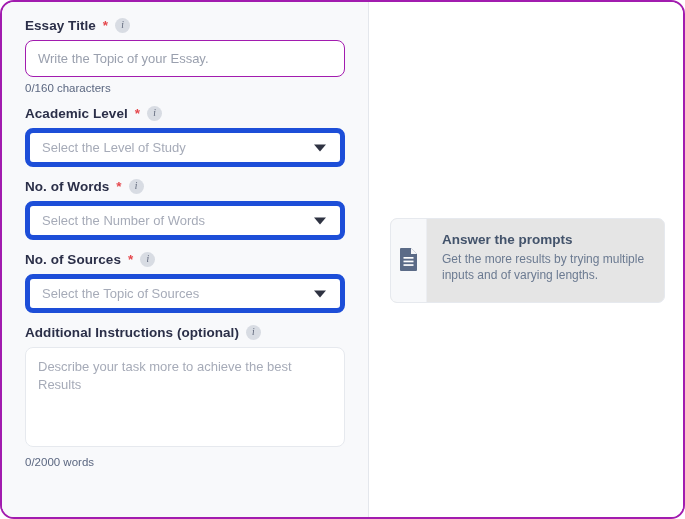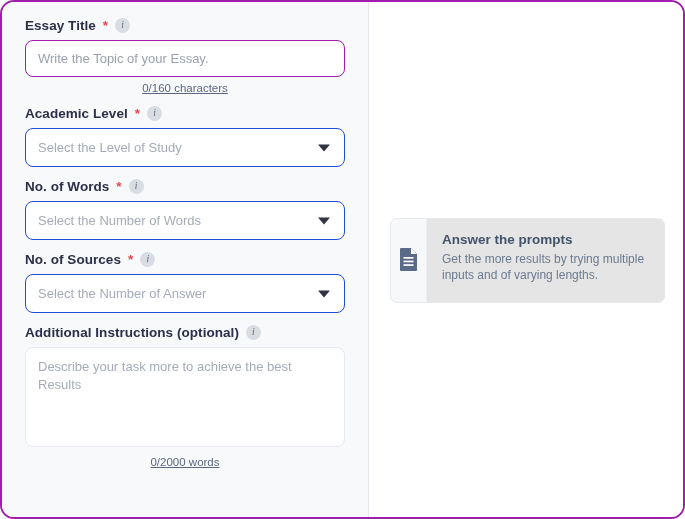--- a/index.html
+++ b/index.html
@@ -88,21 +88,21 @@
 
   .text-input.focused {
     border: 1.6px solid #a21caf;
     caret-color: #222;
   }
 
   .select-field {
     position: relative;
     width: 320px;
     height: 39px;
-    border: 1px solid #1d4ed8;
+    border: 5px solid #1d4ed8;
     border-radius: 8px;
     background: #ffffff;
     display: flex;
     align-items: center;
     padding: 0 12px;
     cursor: pointer;
   }
 
   .select-value {
     font-size: 13px;
@@ -115,25 +115,24 @@
     top: 50%;
     transform: translateY(-50%);
     width: 0; height: 0;
     border-left: 6px solid transparent;
     border-right: 6px solid transparent;
     border-top: 7px solid #2f3342;
   }
 
   .counter {
     width: 320px;
-    text-align: center;
+    text-align: left;
     font-size: 11.5px;
     color: #5b6780;
     margin-top: 5px;
-    text-decoration: underline;
   }
 
   .textarea-field {
     width: 320px;
     height: 100px;
     border: 1px solid #e6e9ee;
     border-radius: 8px;
     background: #ffffff;
     padding: 10px 12px;
     font-size: 13px;
@@ -242,21 +241,21 @@
 
     <div class="spacer-10"></div>
 
     <div class="field-group">
       <div class="field-label-row">
         <span class="field-label">No. of Sources</span>
           <span class="req-star">*</span>
         <span class="info-badge">i</span>
       </div>
       <div class="select-field">
-        <span class="select-value">Select the Number of Answer</span>
+        <span class="select-value">Select the Topic of Sources</span>
         <span class="caret"></span>
       </div>
     </div>
 
     <div class="spacer-10"></div>
 
     <div class="field-group">
       <div class="field-label-row">
         <span class="field-label">Additional Instructions (optional)</span>
         <span class="info-badge">i</span>

